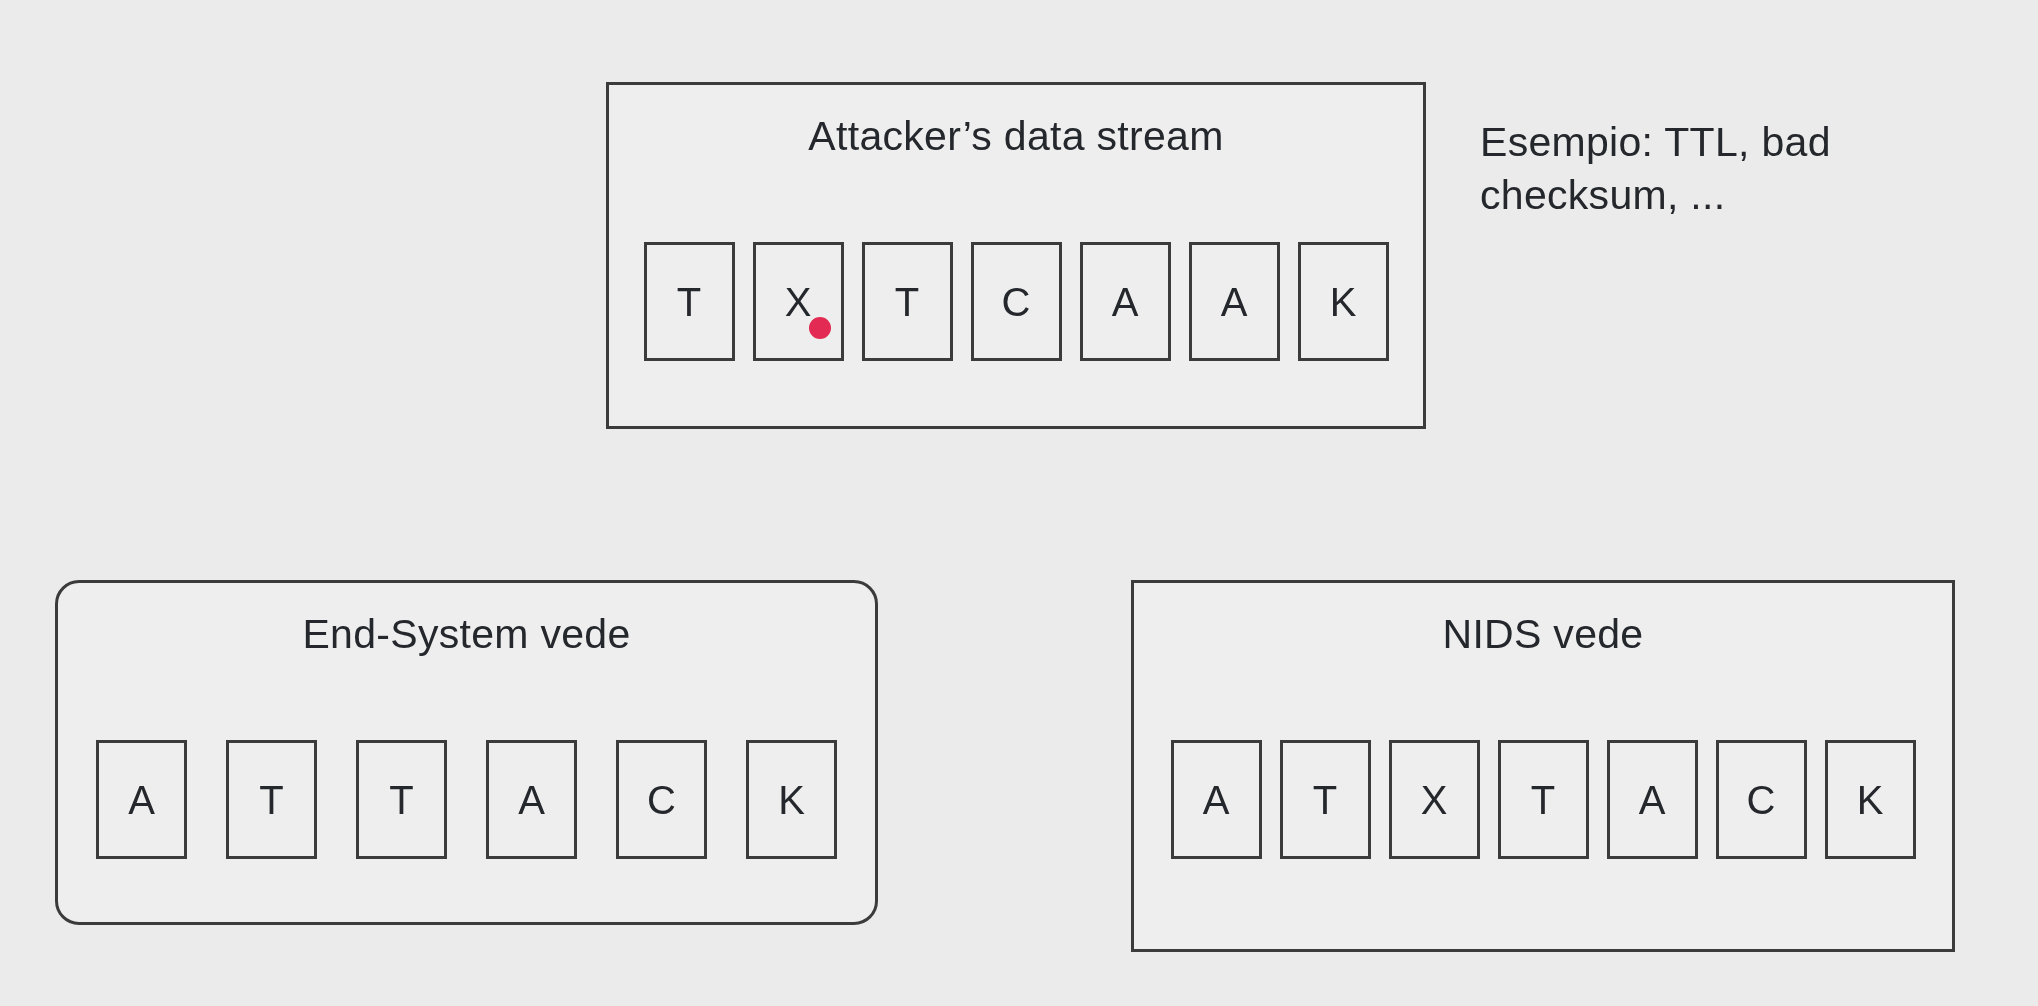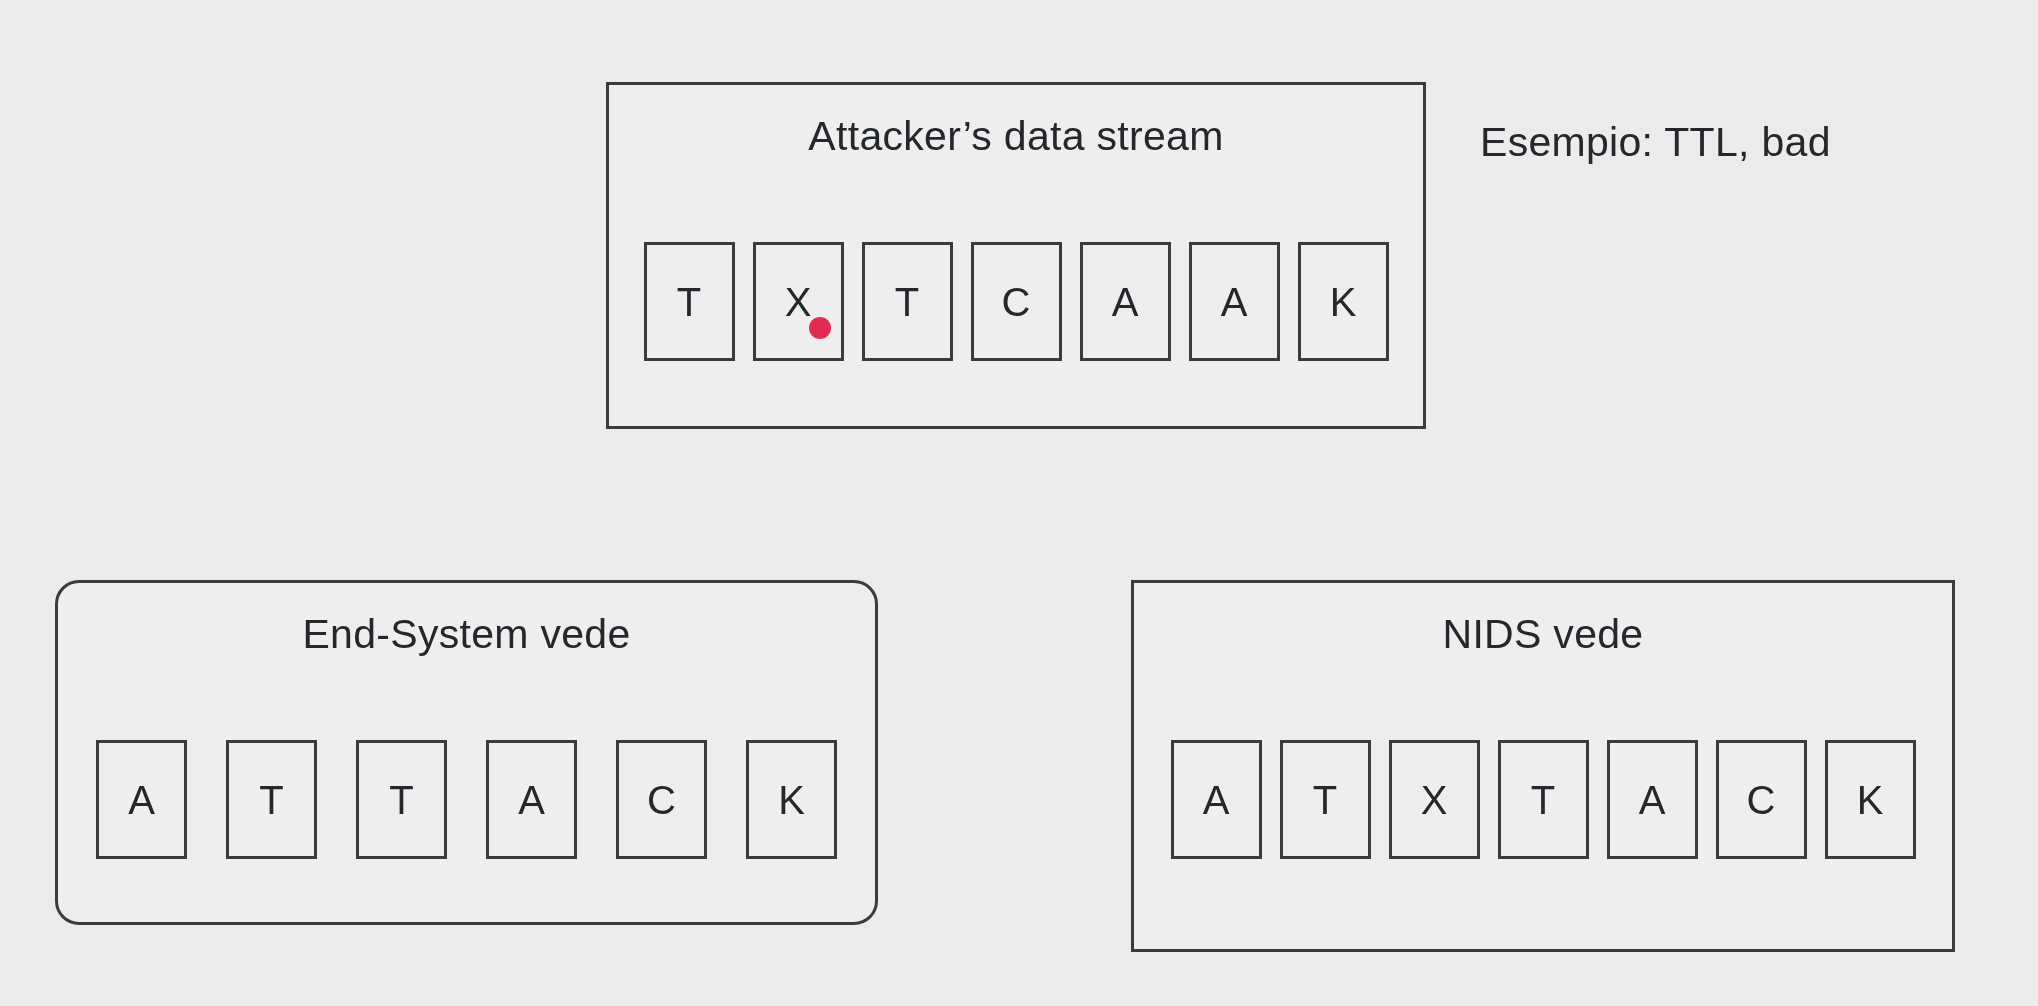--- a/index.html
+++ b/index.html
@@ -101,20 +101,21 @@
           <span class="letter">A</span>
         </div>
         <div class="cell">
           <span class="letter">K</span>
         </div>
       </div>
   </section>
 
   <div class="annotation">
     <div>Esempio: TTL, bad</div>
+    <div>checksum, ...</div>
   </div>
 
   <section class="box box-endsystem">
     <h2 class="box-title">End-System vede</h2>
     <div class="letter-row row-endsystem">
         <div class="cell">
           <span class="letter">A</span>
         </div>
         <div class="cell">
           <span class="letter">T</span>

